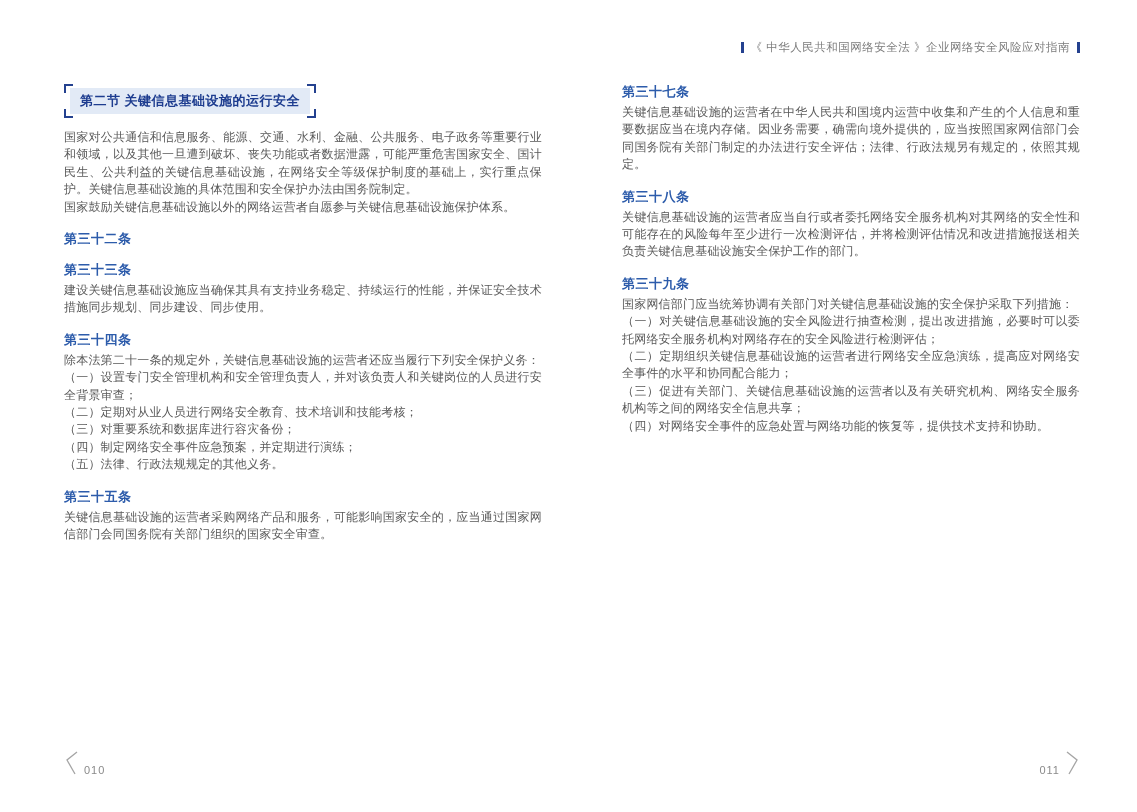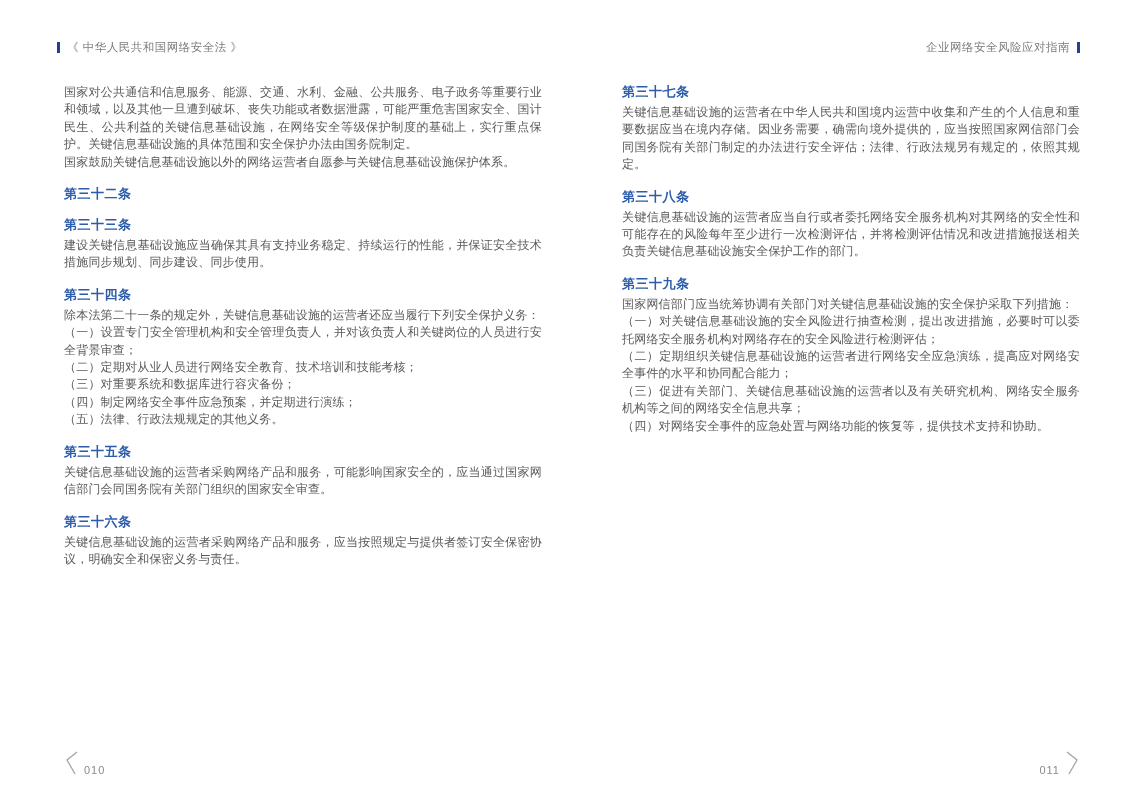--- a/index.html
+++ b/index.html
@@ -13,21 +13,21 @@
     overflow: hidden;
     margin: 0 auto;
   }
   
   .running-header {
     position: absolute;
     top: 40px;
     left: 57px;
     right: 57px;
     display: flex;
-    justify-content: space-between;
+    justify-content: flex-end;
     align-items: center;
     font-size: 11.5px;
     color: #7c7c7c;
     letter-spacing: 0.5px;
   }
   .header-side { display: flex; align-items: center; }
   .hbar {
     display: inline-block;
     width: 3px;
     height: 11px;
@@ -122,20 +122,27 @@
     <div class="header-side">
       <span>企业网络安全风险应对指南</span>
       <span class="hbar right-bar"></span>
     </div>
   </div>
 
   <div class="content">
 
     <div class="col-left">
 
+      <div class="section-frame">
+        <i class="corner tl"></i>
+        <i class="corner tr"></i>
+        <i class="corner bl"></i>
+        <i class="corner br"></i>
+        <div class="section-box">第二节 关键信息基础设施的运行安全</div>
+      </div>
 
       <div class="article">
         <p>国家对公共通信和信息服务、能源、交通、水利、金融、公共服务、电子政务等重要行业和领域，以及其他一旦遭到破坏、丧失功能或者数据泄露，可能严重危害国家安全、国计民生、公共利益的关键信息基础设施，在网络安全等级保护制度的基础上，实行重点保护。关键信息基础设施的具体范围和安全保护办法由国务院制定。</p>
         <p>国家鼓励关键信息基础设施以外的网络运营者自愿参与关键信息基础设施保护体系。</p>
       </div>
 
       <div class="article">
         <h3 class="article-heading">第三十二条</h3>
       </div>
 
@@ -152,24 +159,20 @@
         <p>（三）对重要系统和数据库进行容灾备份；</p>
         <p>（四）制定网络安全事件应急预案，并定期进行演练；</p>
         <p>（五）法律、行政法规规定的其他义务。</p>
       </div>
 
       <div class="article">
         <h3 class="article-heading">第三十五条</h3>
         <p>关键信息基础设施的运营者采购网络产品和服务，可能影响国家安全的，应当通过国家网信部门会同国务院有关部门组织的国家安全审查。</p>
       </div>
 
-      <div class="article">
-        <h3 class="article-heading">第三十六条</h3>
-        <p>关键信息基础设施的运营者采购网络产品和服务，应当按照规定与提供者签订安全保密协议，明确安全和保密义务与责任。</p>
-      </div>
 
     </div>
 
     <div class="col-right">
 
       <div class="article">
         <h3 class="article-heading">第三十七条</h3>
         <p>关键信息基础设施的运营者在中华人民共和国境内运营中收集和产生的个人信息和重要数据应当在境内存储。因业务需要，确需向境外提供的，应当按照国家网信部门会同国务院有关部门制定的办法进行安全评估；法律、行政法规另有规定的，依照其规定。</p>
       </div>
 

